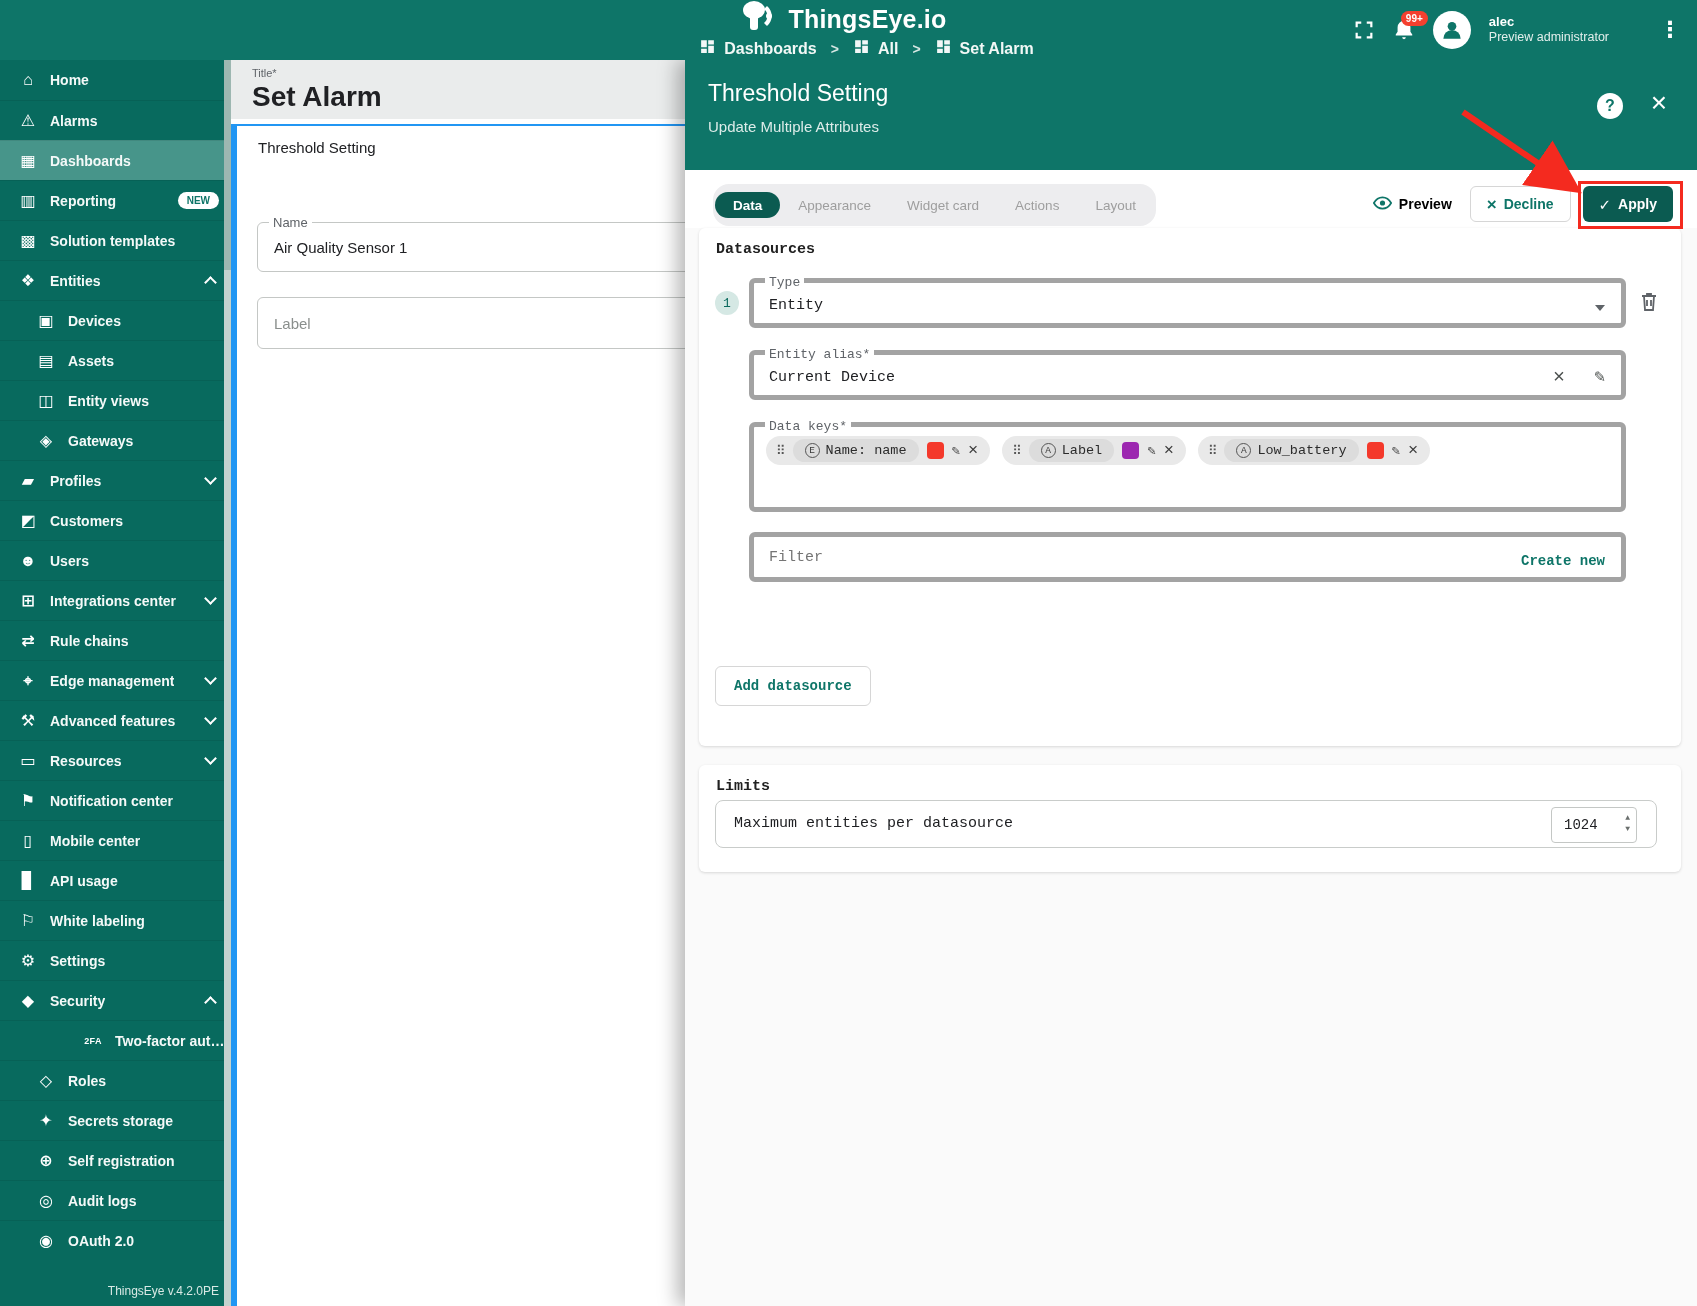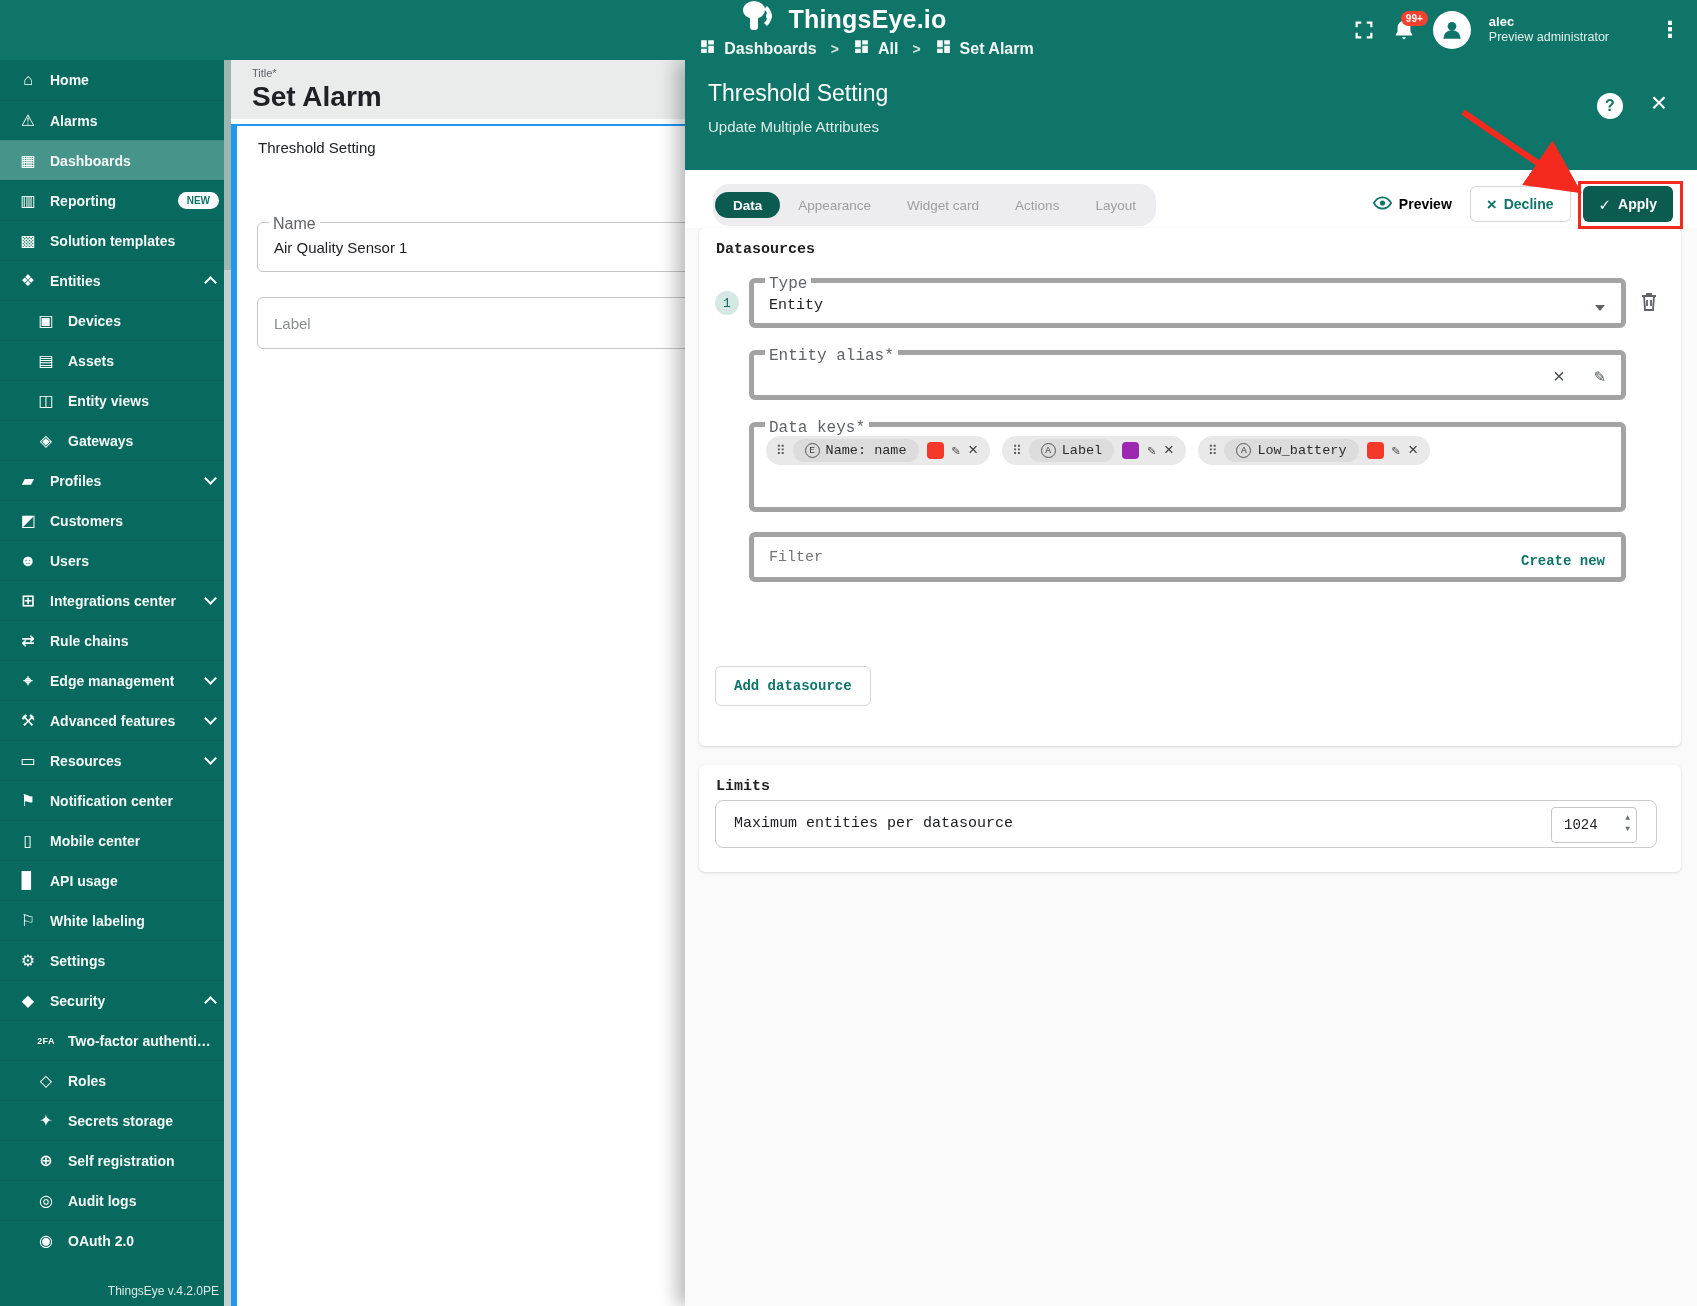--- a/index.html
+++ b/index.html
@@ -24,39 +24,39 @@
   .user-role { font-size:12.5px; color:#e3efec; }
   .kebab { color:#fff; font-size:22px; font-weight:700; padding:0 6px; cursor:pointer; }
 
   
   .sidebar { position:absolute; left:0; top:60px; width:231px; height:1246px; background:#086a5e; z-index:10; }
   .side-item { height:40px; display:flex; align-items:center; color:#f4f9f8; font-size:14px; font-weight:600; padding-left:16px; cursor:pointer; border-top:1px solid rgba(0,0,0,.08); position:relative; }
   .side-item:first-child { border-top:none; }
   .side-item.active { background:#47958a; }
   .side-item .s-icon { width:24px; margin-right:10px; font-size:16px; text-align:center; color:#fff; flex:0 0 24px; }
   .side-item.sub { padding-left:34px; }
-  .side-item .s-icon.txt { font-size:9px; font-weight:700; letter-spacing:.3px; }
+  .side-item .s-icon.txt { font-size:9px; font-weight:700; letter-spacing:.3px;margin-left:47px; }
   .side-item .s-label { white-space:nowrap; overflow:hidden; text-overflow:ellipsis; max-width:150px; }
   .new-pill { position:absolute; right:12px; background:#fff; color:#0e7568; font-size:10px; font-weight:700; border-radius:10px; padding:3px 9px; }
   .chev { position:absolute; right:16px; width:9px; height:9px; border-right:2px solid #fff; border-bottom:2px solid #fff; }
   .chev.down { transform:rotate(45deg); margin-top:-4px; }
   .chev.up { transform:rotate(-135deg); margin-top:4px; }
   .side-version { position:absolute; right:12px; bottom:8px; color:#d9e9e5; font-size:12px; }
   .side-scroll { position:absolute; left:224px; top:60px; width:7px; height:1246px; background:#c3d2ce; z-index:20; }
   .side-scroll .thumb { position:absolute; left:0; top:0; width:7px; height:210px; background:#9db7b1; }
 
   
   .editor { position:absolute; left:231px; top:60px; width:454px; height:1246px; background:#fff; overflow:hidden; z-index:15; }
   .ed-head { position:absolute; left:0; top:0; width:100%; height:59px; background:#eaecec; padding:7px 0 0 21px; }
   .ed-title-label { font-size:11px; color:#5f6368; }
   .ed-title { font-size:28px; font-weight:700; color:#202124; margin-top:2px; }
   .widget-card { position:absolute; left:0; top:64px; width:454px; height:1182px; background:#fff; border-top:2px solid #2196f3; border-left:6px solid #2196f3; }
   .wc-title { font-size:15px; color:#202124; padding:13px 0 0 21px; }
   .field { position:relative; border:1px solid #c4c7c5; border-radius:6px; background:#fff; }
-  .flabel { position:absolute; top:-8px; left:11px; background:#fff; padding:0 4px; font-size:16px; color:#5f6368; }
+  .flabel { position:absolute; top:-8px; left:11px; background:#fff; padding:0 4px; font-size:13px; color:#5f6368; }
   .field input { border:none; outline:none; width:100%; height:100%; background:transparent; font-size:15px; color:#202124; padding:0 16px; font-family:Liberation Sans, sans-serif; }
   .field input::placeholder { color:#8a8f8d; }
   .f-name { position:absolute; left:20px; top:96px; width:500px; height:50px; }
   .f-label { position:absolute; left:20px; top:171px; width:500px; height:52px; }
 
   
   .dialog { position:absolute; left:685px; top:60px; width:1012px; height:1246px; background:#fafafa; box-shadow:-8px 0 18px rgba(0,0,0,.28); z-index:30; }
   .dlg-head { position:absolute; left:0; top:0; width:100%; height:110px; background:#0e7568; }
   .dlg-title { color:#fff; font-size:23px; font-weight:500; padding:20px 0 0 23px; }
   .dlg-sub { color:#ddece9; font-size:15px; padding:11px 0 0 23px; }
@@ -384,20 +384,21 @@
         <div class="caret"></div>
       </div>
       <span class="trash">
         <svg width="20" height="22" viewBox="0 0 20 22" fill="none" stroke="#5f6368" stroke-width="1.8">
           <path d="M3 5h14M8 5V3h4v2M5 5l1 14h8l1-14M8 9v6M12 9v6"></path>
         </svg>
       </span>
 
       <div class="dfield f-alias">
         <span class="flabel">Entity alias*</span>
+        <div class="fval">Current Device</div>
         <span class="fld-ico alias-x">×</span>
         <span class="fld-ico alias-edit">✎</span>
       </div>
 
       <div class="dfield f-keys">
         <span class="flabel">Data keys*</span>
         <div class="chips" id="chips">
             <div class="chip">
               <span class="handle">⠿</span>
               <span class="kpill">

